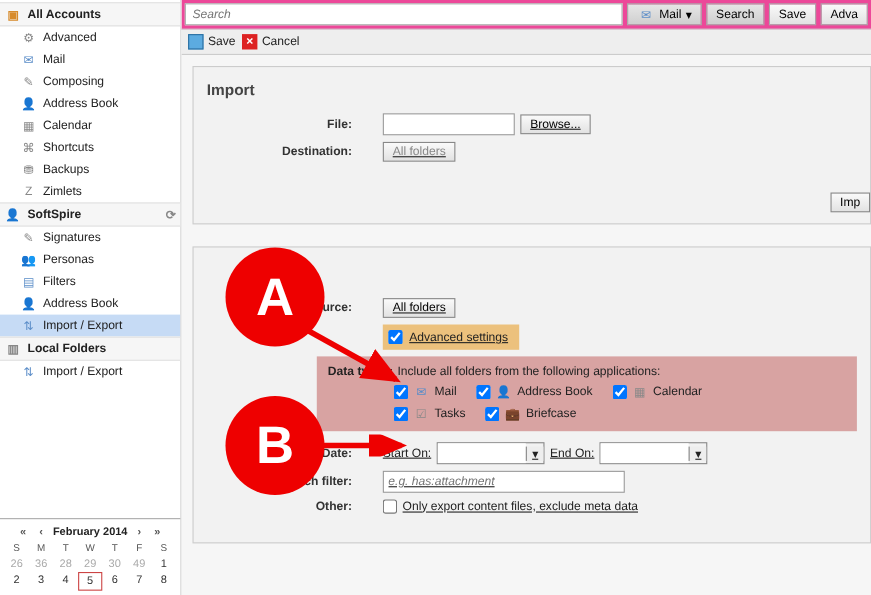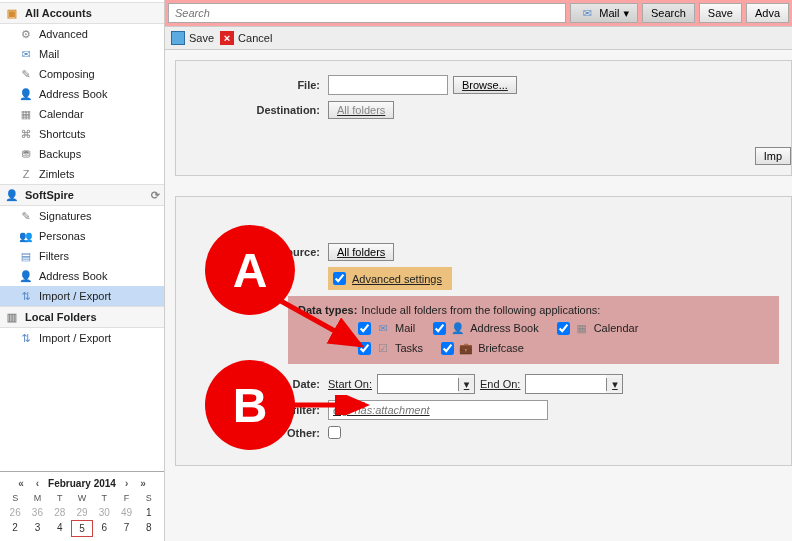--- a/index.html
+++ b/index.html
@@ -17,36 +17,36 @@
 .calendar { border-top: 1px solid #aaa; padding: 4px; font-size: 10px; }
 .cal-head { display:flex; align-items:center; justify-content:center; gap:6px; font-weight:bold; padding:2px 0;}
 .cal-nav { cursor:pointer; color:#555; padding:0 3px;}
 .cal-grid { display:grid; grid-template-columns: repeat(7,1fr); text-align:center; }
 .cal-grid .dow { color:#555; font-size:9px; padding:2px 0;}
 .cal-grid .day { padding:2px 0; color:#333;}
 .cal-grid .day.dim { color:#aaa;}
 .cal-grid .day.sel { border:1px solid #c44; }
 
 .main { flex:1; display:flex; flex-direction:column; background:#f6f6f6; overflow:hidden;}
-.topbar { display:flex; gap:4px; padding:3px; background:#fca5a5; border-bottom:1px solid #ccc;}
+.topbar { display:flex; gap:4px; padding:3px; background:#ec4899; border-bottom:1px solid #ccc;}
 .search-input { flex:1; border:1px solid #aaa; padding:2px 6px; font-style:italic; color:#888; font-size:11px; height:20px;}
 .tb-btn { background: linear-gradient(#fafafa,#e2e2e2); border:1px solid #aaa; padding:2px 8px; font-size:11px; cursor:pointer; display:flex; align-items:center; gap:4px; height:20px;}
 .tb-btn.dark { background: linear-gradient(#e6e6e6,#cfcfcf); }
 
 .subbar { display:flex; gap:6px; padding:4px 6px; background:#eee; border-bottom:1px solid #ccc; align-items:center;}
 .sb-btn { display:flex; align-items:center; gap:4px; cursor:pointer; font-size:11px;}
 .sb-save-icon { width:14px;height:14px; background:#5cabe0; border:1px solid #2a6fa0; }
 .sb-cancel-icon { width:14px;height:14px; background:#d22; color:#fff; display:flex; align-items:center;justify-content:center; font-weight:bold;}
 
 .panel-wrap { padding:10px 0 0 10px; overflow:auto; flex:1;}
 .panel { background:#f2f2f2; border:1px solid #ccc; padding:8px 12px 20px 12px; position:relative;}
 .panel + .spacer { height:20px;}
 .panel-title { font-weight:bold; font-size:14px; padding:4px 0 8px 0; color:#444;}
 
-.form-row { display:flex; align-items:center; margin:6px 0;}
+.form-row { display:flex; align-items:center; margin:6px 0;gap:20px;}
 .form-label { width:140px; text-align:right; padding-right:8px; font-weight:bold; color:#333;}
 .form-field { display:flex; align-items:center; gap:5px; flex:1;text-decoration:underline;}
 .text-input { border:1px solid #999; height:20px; padding:1px 4px; font-size:11px;}
 .btn { background: linear-gradient(#fafafa,#e2e2e2); border:1px solid #888; padding:2px 8px; font-size:11px; cursor:pointer;}
 .btn.dim { color:#888;}
 
 .import-edge-btn { position:absolute; right:0; bottom:10px; }
 
 .hl-orange { background:#ecc17d; padding:5px 10px 5px 5px; display:inline-flex; align-items:center; gap:6px;}
 .hl-red { background:#d8a3a2; padding:8px 10px; }
@@ -198,20 +198,21 @@
         </div>
       <div class="sb-btn">
           <span class="sb-cancel-icon">×</span>
           <span>Cancel</span>
         </div>
     </div>
 
     <div class="panel-wrap">
 
       <div class="panel">
+        <div class="panel-title">Import</div>
         <div class="form-row">
           <div class="form-label">File:</div>
           <div class="form-field">
             <input class="text-input" style="width: 120px;">
             <button class="btn">Browse...</button>
           </div>
         </div>
         <div class="form-row">
           <div class="form-label">Destination:</div>
           <div class="form-field">
@@ -297,20 +298,21 @@
           <div class="form-label">Search filter:</div>
           <div class="form-field">
             <input class="text-input" style="width: 220px; font-style: italic; color: rgb(136, 136, 136);" placeholder="e.g. has:attachment">
           </div>
         </div>
 
         <div class="form-row">
           <div class="form-label">Other:</div>
           <div class="form-field">
             <input type="checkbox" style="">
+            <span>Only export content files, exclude meta data</span>
           </div>
         </div>
       </div>
     </div>
   </div>
 </div>
 
 <div class="badge-circle" style="top:225px; left:205px;">A</div>
 <svg class="arrow-svg" style="top:290px; left:260px;" width="110" height="65">
   <defs>

